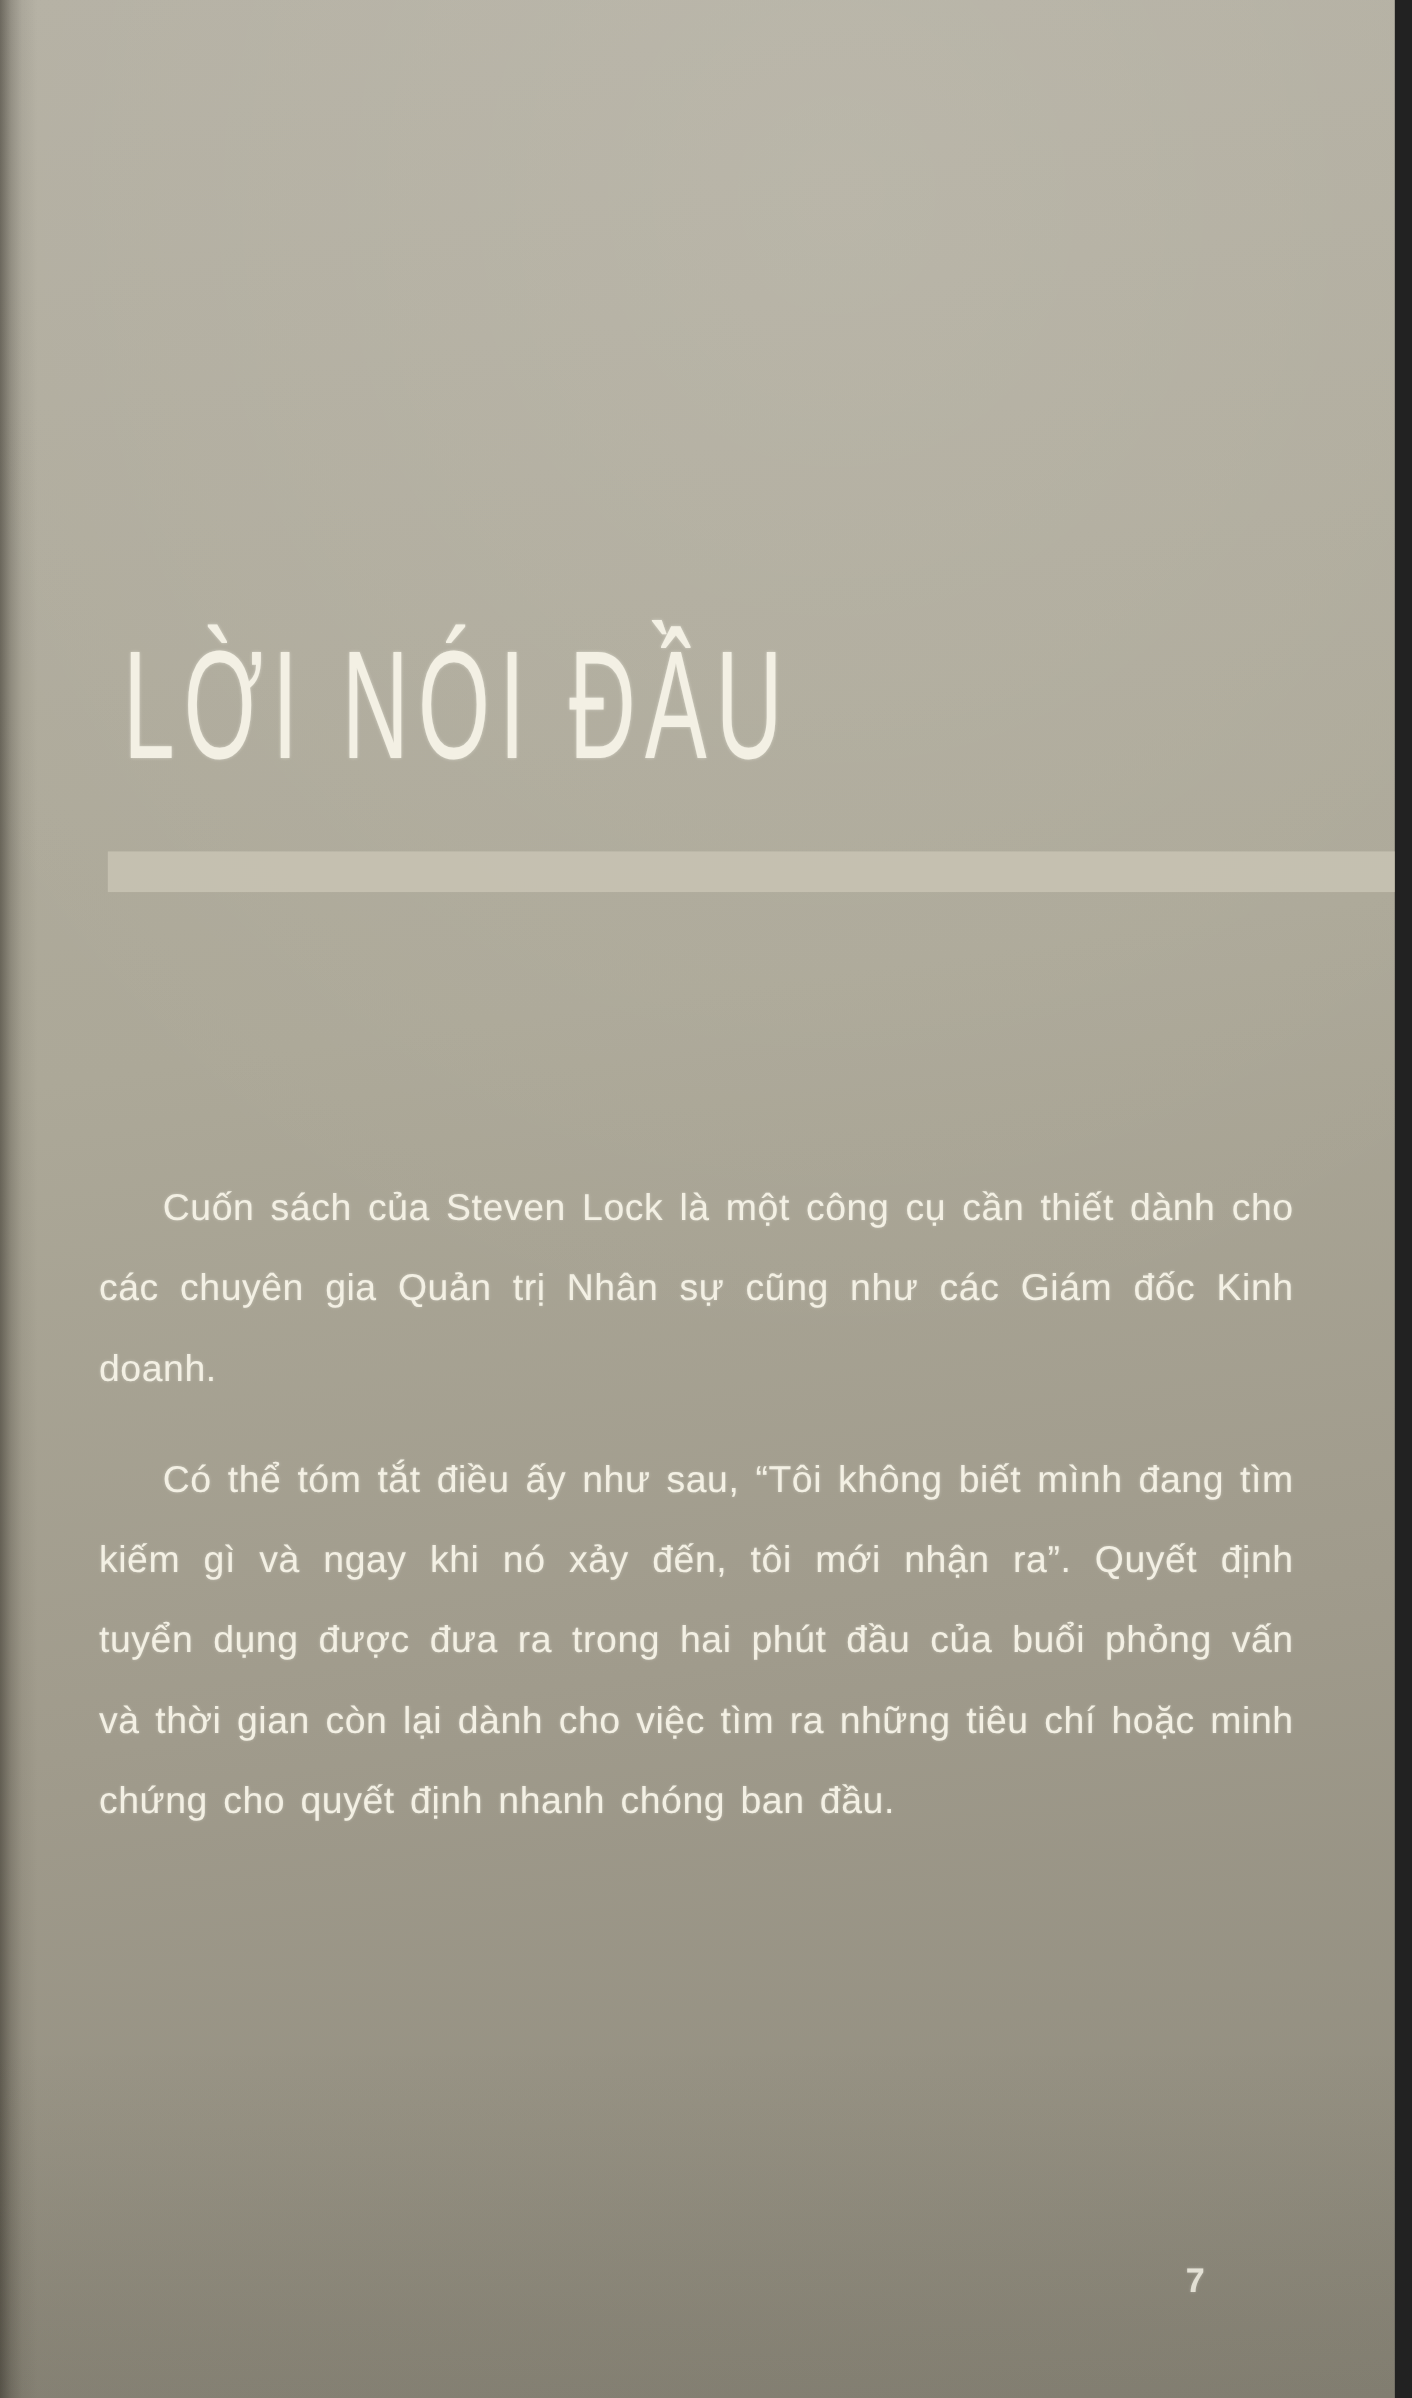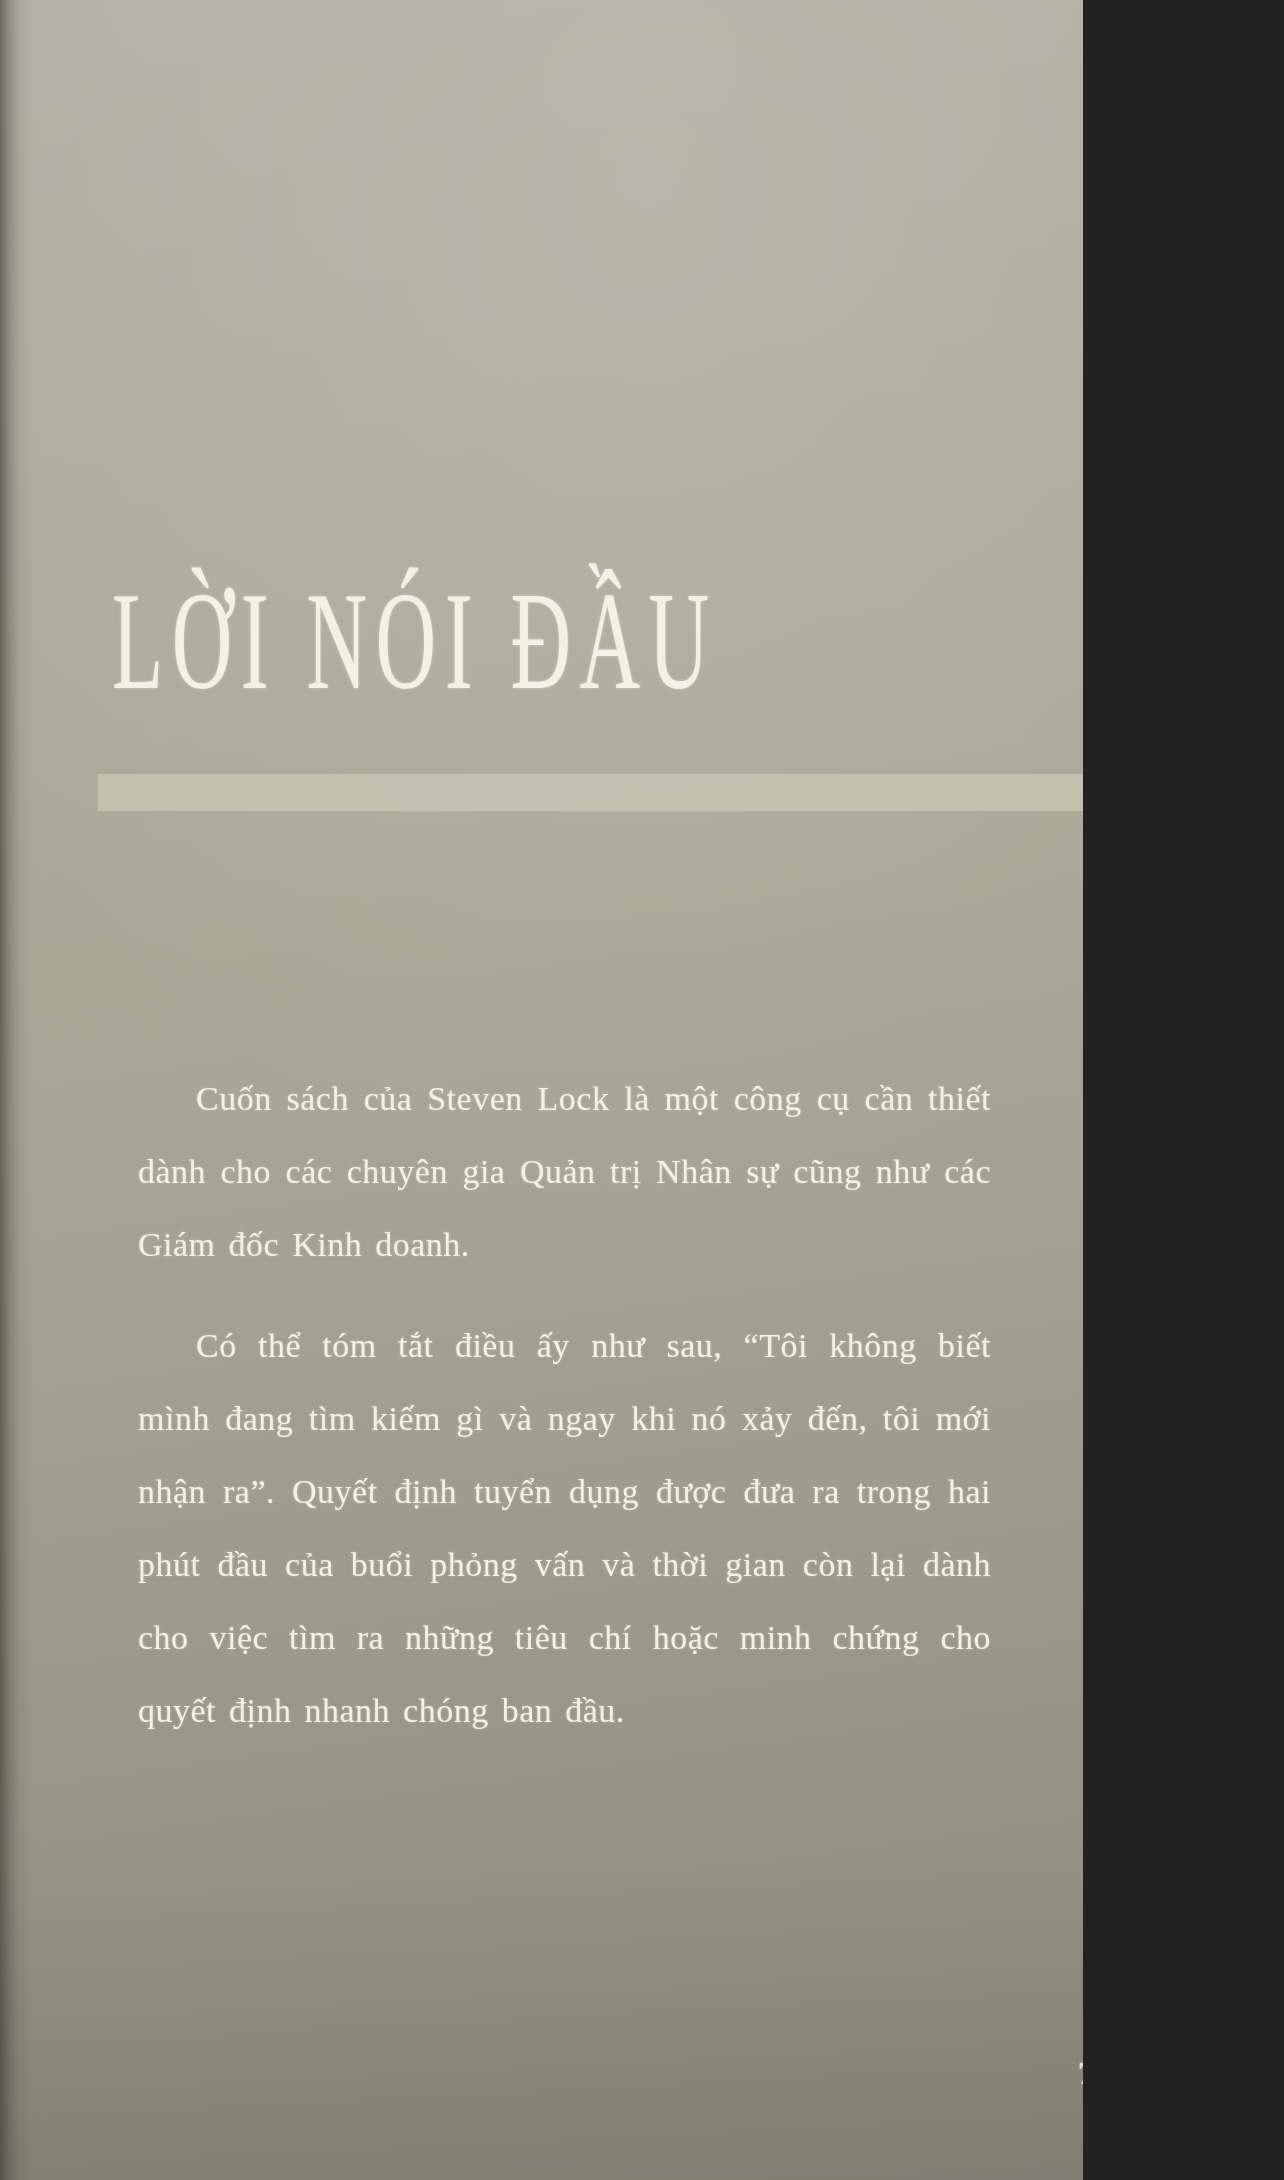--- a/index.html
+++ b/index.html
@@ -2,24 +2,24 @@
 <html><head>
 <meta charset="utf-8">
 <style>
   html, body {
     margin: 0;
     padding: 0;
     background: #222;
   }
   .photo {
     position: relative;
-    width: 1083px;
+    width: 1268px;
     height: 2180px;
     overflow: hidden;
-    font-family: Liberation Serif, serif;
+    font-family: Liberation Sans, sans-serif;
     
     background:
       radial-gradient(140% 90% at 60% 8%, rgba(255,255,248,0.10), rgba(0,0,0,0) 55%),
       linear-gradient(172deg,
         var(--page-top) 0%,
         #aca898 42%,
         #a09b8c 68%,
         var(--page-bottom) 100%);
   }
   
@@ -67,21 +67,20 @@
     height: 37px;
     background: var(--divider);
     opacity: 0.82;
   }
 
   .body {
     position: absolute;
     top: 1062px;
     left: 0;
     right: 0;
-    padding-left: 48px;
   }
   .body p {
     margin: 0 92px 0 90px;
     text-indent: 58px;
     text-align: justify;
     font-size: 34px;
     line-height: 73px;
     letter-spacing: 0.5px;
     word-spacing: 4px;
     color: var(--ink);

